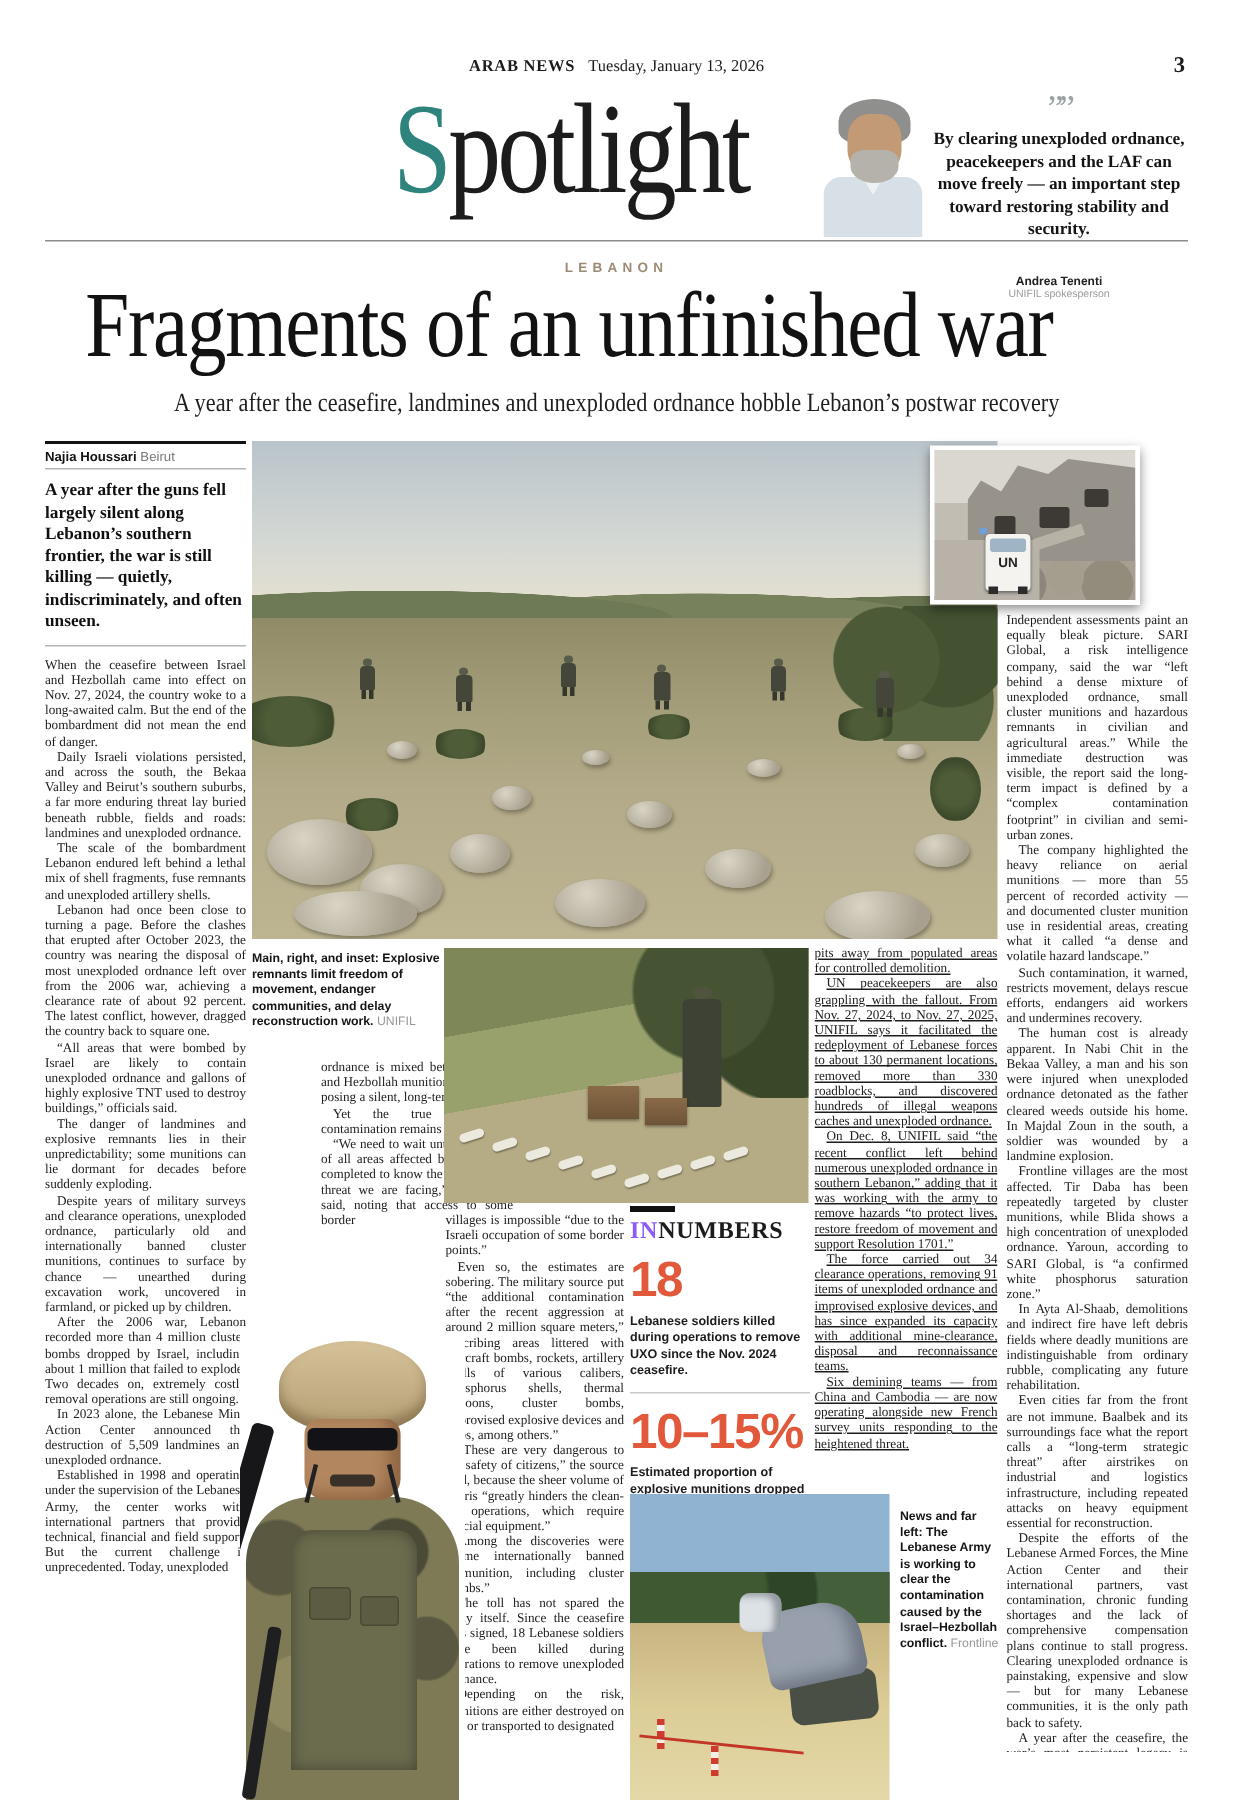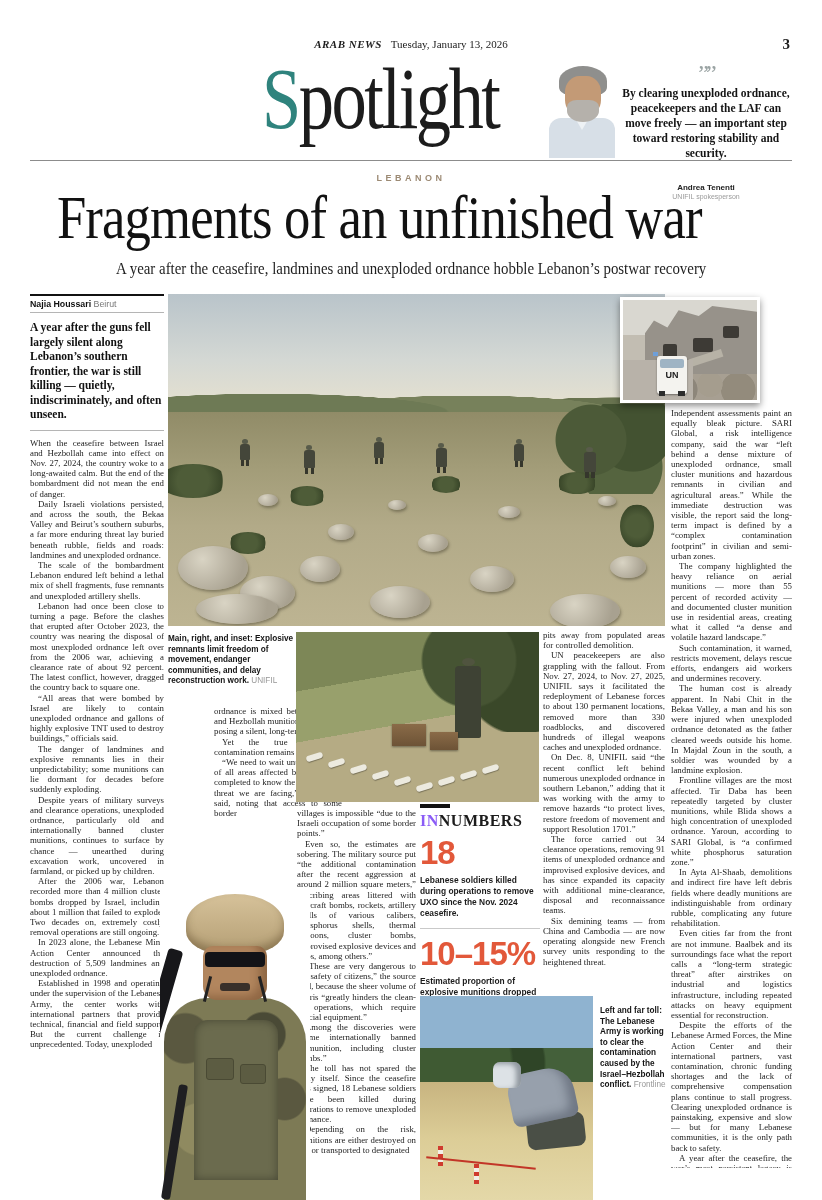--- a/index.html
+++ b/index.html
@@ -2,21 +2,21 @@
 <html lang="en"><head>
 <meta charset="utf-8">
 <style>
   html,body{margin:0;padding:0;background:#e8e8e8;}
   .page{position:relative;width:822px;height:1200px;background:#ffffff;overflow:hidden;
         font-family:"Liberation Serif","DejaVu Serif",serif;color:#1c1c1c;}
 
   
   .topbar{position:absolute;top:38px;left:30px;right:30px;height:18px;}
   .topbar-center{position:absolute;left:0;right:0;text-align:center;font-size:11px;}
-  .paper-name{font-weight:bold;letter-spacing:.5px;font-style:italic;}
+  .paper-name{font-weight:bold;letter-spacing:.5px;}
   .paper-date{margin-left:6px;}
   .page-number{position:absolute;right:2px;top:-2px;font-size:15px;font-weight:bold;}
 
   
   .masthead{position:absolute;left:262px;top:56px;font-size:86px;line-height:86px;
             letter-spacing:-3px;transform:scaleX(.82);transform-origin:left top;white-space:nowrap;}
   .masthead .ini{color:#2f837d;}
   .headshot{position:absolute;left:549px;top:66px;width:66px;height:92px;overflow:hidden;}
   .quotebox{position:absolute;left:618px;top:66px;width:176px;text-align:center;}
   .quote-marks{font-size:24px;line-height:14px;color:#9aa3a3;letter-spacing:-3px;font-family:"Liberation Serif",serif;}
@@ -335,21 +335,21 @@
         <div class="innum-value">18</div>
         <div class="innum-desc">Lebanese soldiers killed during operations to remove UXO since the Nov. 2024 ceasefire.</div>
       </div>
         <div class="innum-item">
         <div class="innum-value">10–15%</div>
         <div class="innum-desc">Estimated proportion of explosive munitions dropped by Israel that did not explode.</div>
       </div>
       </div>
   </div>
 
-  <div class="col body-text" style="left:543px;top:630px;width:122px;height:360px;">
+  <div class="col body-text" style="left:543px;top:630px;width:122px;height:360px;text-decoration:underline;">
       <p>pits away from populated areas for controlled demolition.</p>
       <p>UN peacekeepers are also grappling with the fallout. From Nov. 27, 2024, to Nov. 27, 2025, UNIFIL says it facilitated the redeployment of Lebanese forces to about 130 permanent locations, removed more than 330 roadblocks, and discovered hundreds of illegal weapons caches and unexploded ordnance.</p>
       <p>On Dec. 8, UNIFIL said “the recent conflict left behind numerous unexploded ordnance in southern Lebanon,” adding that it was working with the army to remove hazards “to protect lives, restore freedom of movement and support Resolution 1701.”</p>
       <p>The force carried out 34 clearance operations, removing 91 items of unexploded ordnance and improvised explosive devices, and has since expanded its capacity with additional mine-clearance, disposal and reconnaissance teams.</p>
       <p>Six demining teams — from China and Cambodia — are now operating alongside new French survey units responding to the heightened threat.</p>
     </div>
 
   <div class="photo cutout-soldier">
     <div class="detector-stock"></div>
     <div class="torso"></div>
@@ -369,21 +369,21 @@
     <div class="demine-trees"></div>
     <div class="deminer-legs"></div>
     <div class="deminer-body"></div>
     <div class="deminer-visor"></div>
     <div class="stake" style="left:18px;top:150px;"></div>
     <div class="stake" style="left:54px;top:168px;"></div>
     <div class="tape" style="left:6px;top:166px;width:110px;"></div>
   </div>
 
   <div class="caption" style="left:600px;top:1006px;width:66px;">
-    <span class="cap-bold">Left and far toll: The Lebanese Army is working to clear the contamination caused by the Israel–Hezbollah conflict.</span>
+    <span class="cap-bold">News and far left: The Lebanese Army is working to clear the contamination caused by the Israel–Hezbollah conflict.</span>
     <span class="cap-credit">Frontline</span>
   </div>
 
   <div class="col body-text" style="left:671px;top:408px;width:121px;height:760px;">
       <p>Independent assessments paint an equally bleak picture. SARI Global, a risk intelligence company, said the war “left behind a dense mixture of unexploded ordnance, small cluster munitions and hazardous remnants in civilian and agricultural areas.” While the immediate destruction was visible, the report said the long-term impact is defined by a “complex contamination footprint” in civilian and semi-urban zones.</p>
       <p>The company highlighted the heavy reliance on aerial munitions — more than 55 percent of recorded activity — and documented cluster munition use in residential areas, creating what it called “a dense and volatile hazard landscape.”</p>
       <p>Such contamination, it warned, restricts movement, delays rescue efforts, endangers aid workers and undermines recovery.</p>
       <p>The human cost is already apparent. In Nabi Chit in the Bekaa Valley, a man and his son were injured when unexploded ordnance detonated as the father cleared weeds outside his home. In Majdal Zoun in the south, a soldier was wounded by a landmine explosion.</p>
       <p>Frontline villages are the most affected. Tir Daba has been repeatedly targeted by cluster munitions, while Blida shows a high concentration of unexploded ordnance. Yaroun, according to SARI Global, is “a confirmed white phosphorus saturation zone.”</p>
       <p>In Ayta Al-Shaab, demolitions and indirect fire have left debris fields where deadly munitions are indistinguishable from ordinary rubble, complicating any future rehabilitation.</p>

